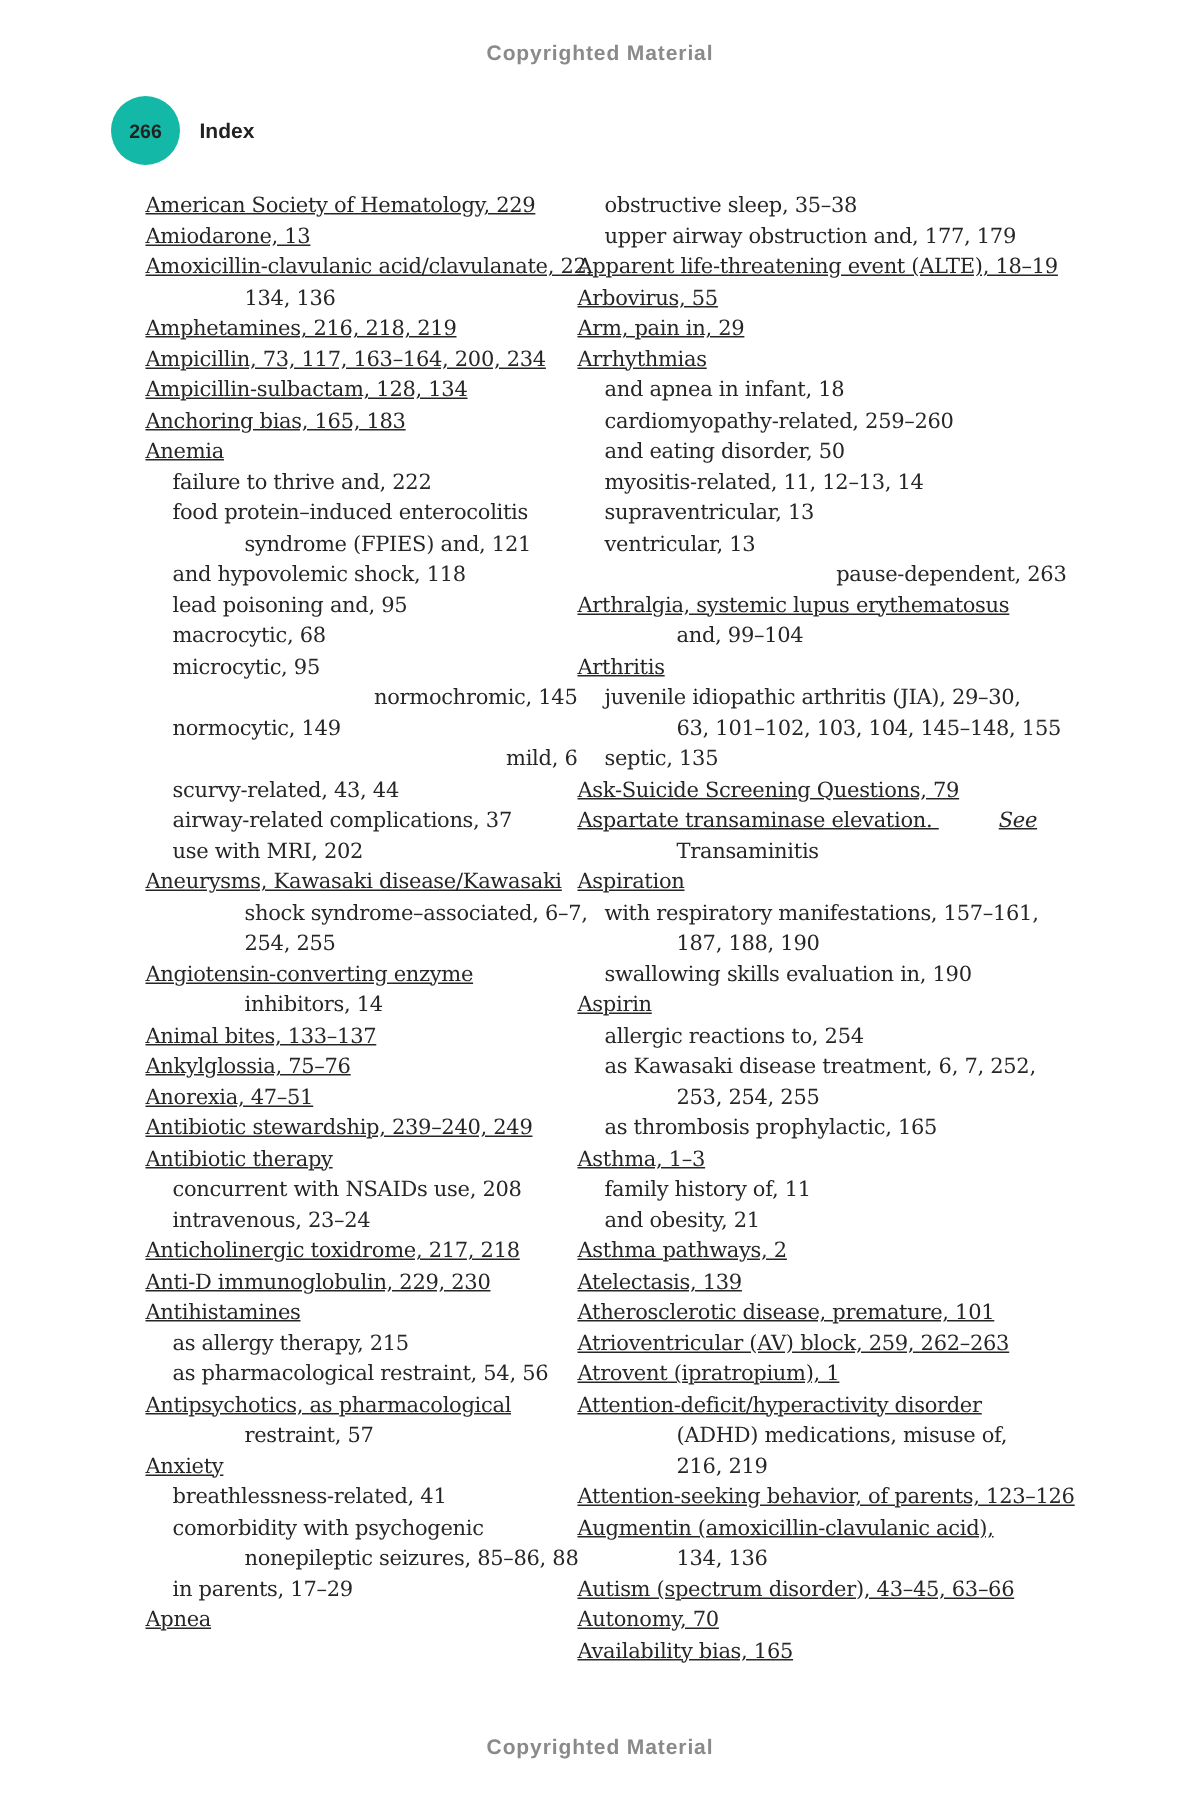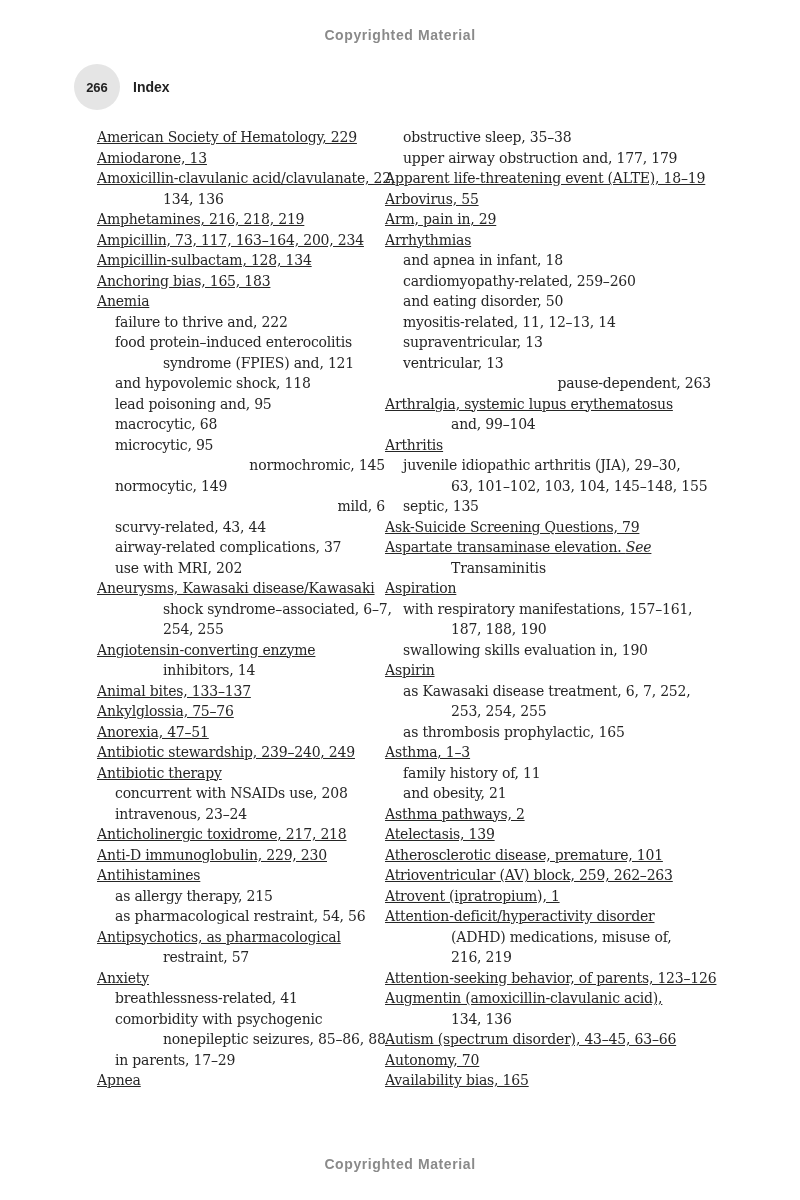--- a/index.html
+++ b/index.html
@@ -19,21 +19,21 @@
     font-weight:bold;
     font-size:14px;
     color:#8a8a8a;
     letter-spacing:0.6px;
   }
   .banner.top{top:27px;}
   .banner.bottom{top:1156px;}
   .page-badge{
     position:absolute;left:74px;top:64px;
     width:46px;height:46px;border-radius:50%;
-    background:#e5e5e5;
+    background:#14b8a6;
     display:flex;align-items:center;justify-content:center;
     font-family:"Liberation Sans", sans-serif;
     font-weight:bold;font-size:13px;color:#222222;
   }
   .section-title{
     position:absolute;left:133px;top:64px;height:46px;
     display:flex;align-items:center;
     font-family:"Liberation Sans", sans-serif;
     font-weight:600;font-size:14px;color:#222222;
   }
@@ -45,21 +45,21 @@
   .line{
     height:20.5px;line-height:20.5px;
     font-size:14px;
     letter-spacing:-0.2px;
     white-space:nowrap;
   }
   .i0{padding-left:0;text-decoration:underline;}
   .i1{padding-left:18px;}
   .i2{padding-left:36px;text-align:right;}
   .i3{padding-left:66px;}
-  .it{font-style:italic;}
+  .it{font-style:italic;margin-left:40px;}
 </style>
 </head>
 <body>
 
 <div class="page">
 
   <div class="banner top">Copyrighted Material</div>
 
   <div class="page-badge">
     <span>266</span>
@@ -138,20 +138,21 @@
       <div class="line i3">63, 101–102, 103, 104, 145–148, 155</div>
       <div class="line i1">septic, 135</div>
       <div class="line i0">Ask-Suicide Screening Questions, 79</div>
       <div class="line i0">Aspartate transaminase elevation. <span class="it">See</span></div>
       <div class="line i3">Transaminitis</div>
       <div class="line i0">Aspiration</div>
       <div class="line i1">with respiratory manifestations, 157–161,</div>
       <div class="line i3">187, 188, 190</div>
       <div class="line i1">swallowing skills evaluation in, 190</div>
       <div class="line i0">Aspirin</div>
+      <div class="line i1">allergic reactions to, 254</div>
       <div class="line i1">as Kawasaki disease treatment, 6, 7, 252,</div>
       <div class="line i3">253, 254, 255</div>
       <div class="line i1">as thrombosis prophylactic, 165</div>
       <div class="line i0">Asthma, 1–3</div>
       <div class="line i1">family history of, 11</div>
       <div class="line i1">and obesity, 21</div>
       <div class="line i0">Asthma pathways, 2</div>
       <div class="line i0">Atelectasis, 139</div>
       <div class="line i0">Atherosclerotic disease, premature, 101</div>
       <div class="line i0">Atrioventricular (AV) block, 259, 262–263</div>

